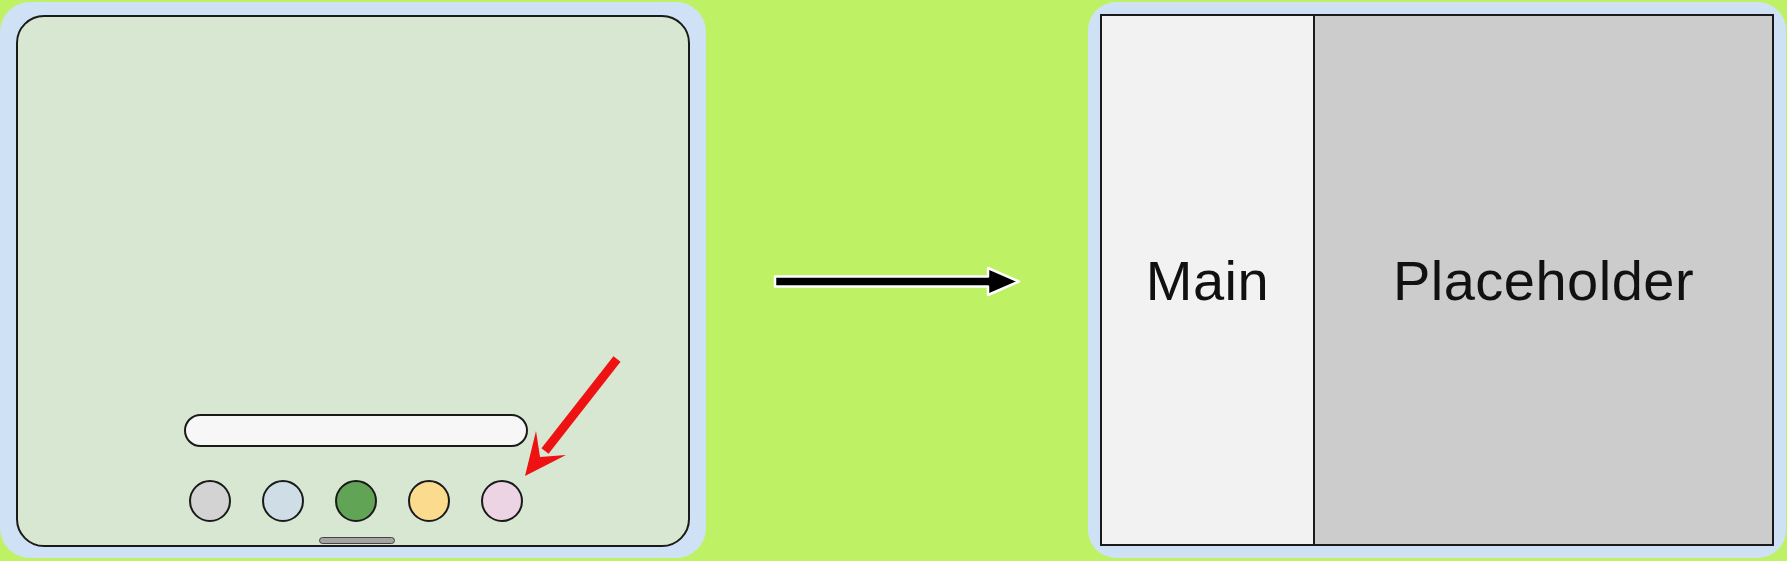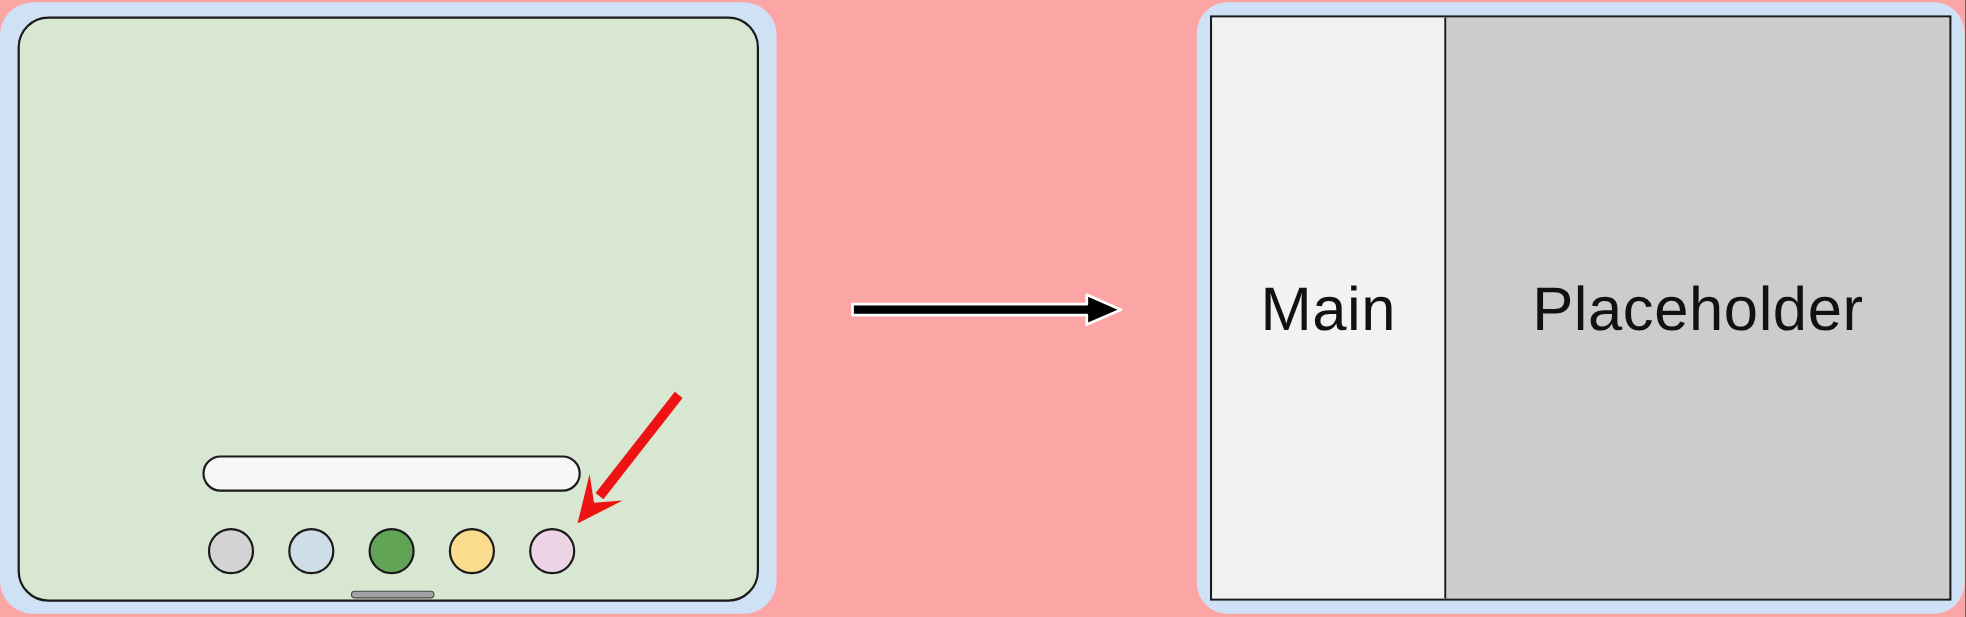--- a/index.html
+++ b/index.html
@@ -3,21 +3,21 @@
 <meta charset="utf-8">
 <style>
   html, body { margin: 0; padding: 0; background: #000; }
   * { box-sizing: border-box; }
   body { font-family: "Liberation Sans", sans-serif; }
 
   .canvas {
     position: relative;
     width: 1787px;
     height: 561px;
-    background: #fca5a5;
+    background: #bef264;
     overflow: hidden;
   }
 
   
   .device {
     position: absolute;
     border-radius: 30px;
   }
   .device-launcher {
     left: 0; top: 2px;

